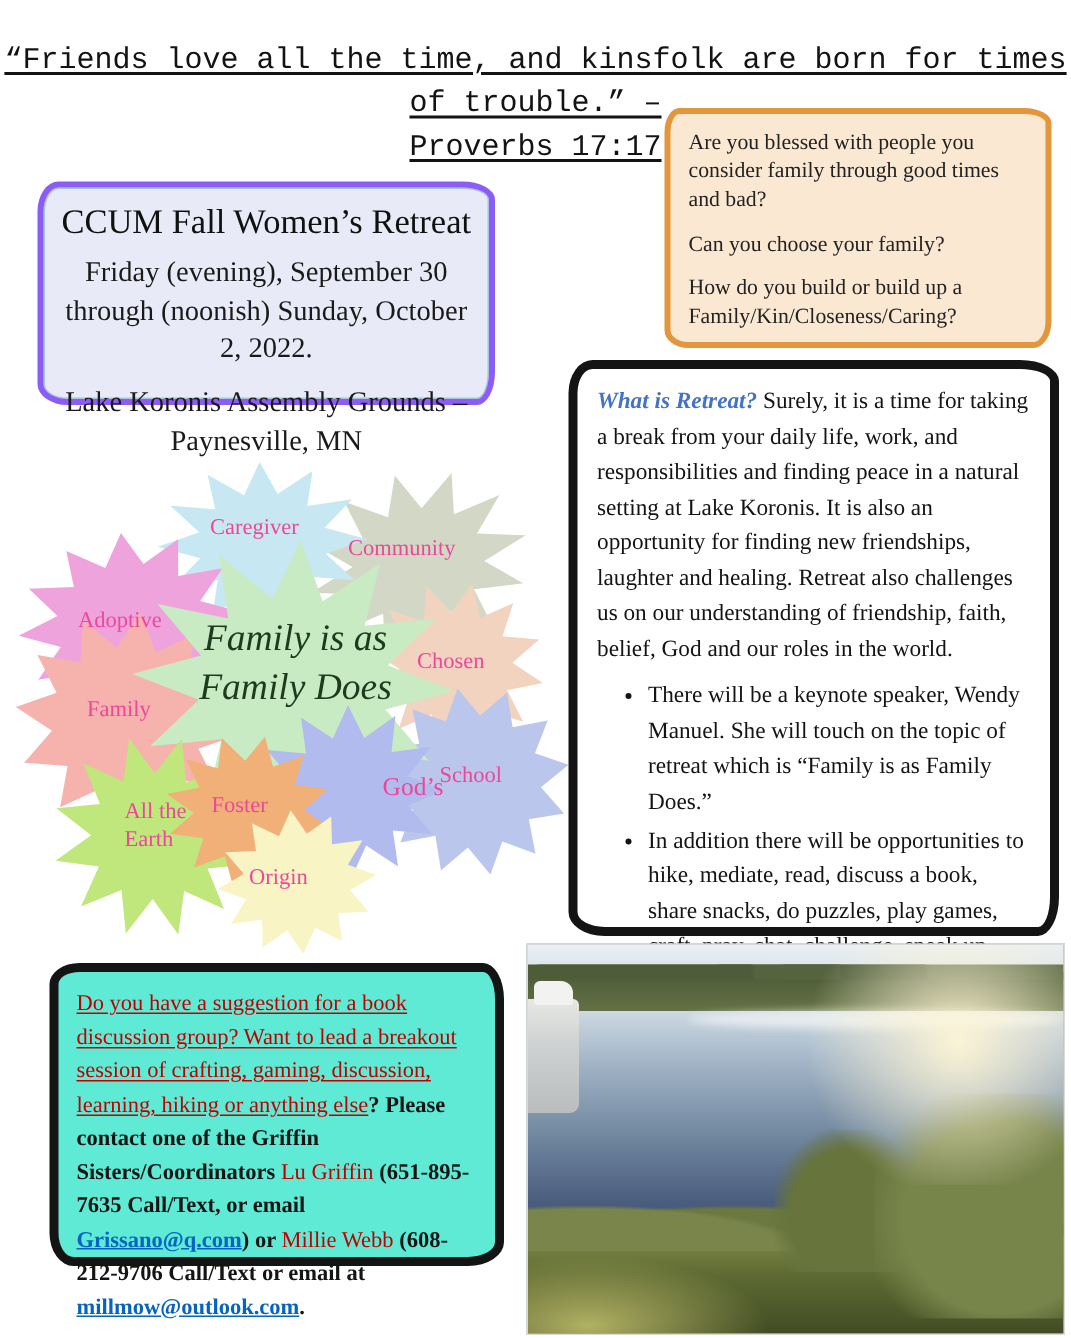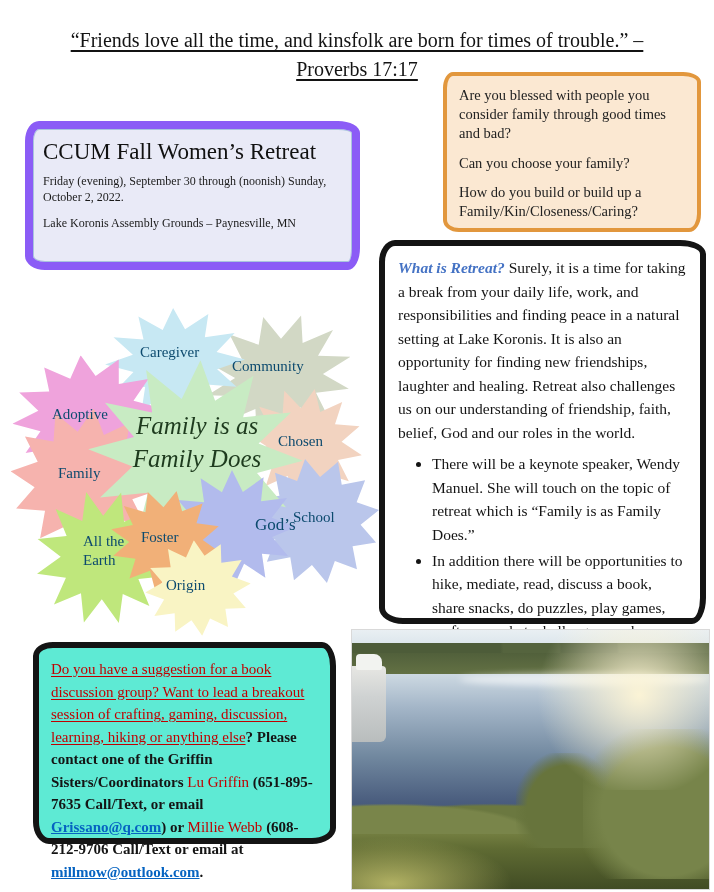--- a/index.html
+++ b/index.html
@@ -4,30 +4,30 @@
 <style>
   html,body{margin:0;padding:0;background:#ffffff;}
   .page{
     position:relative;width:714px;height:892px;background:#ffffff;
     font-family:"Liberation Serif", serif;color:#1a1a1a;overflow:hidden;
   }
 
   
   .quote{position:absolute;left:0;top:26px;width:100%;text-align:center;
          font-size:20px;line-height:1.45;color:#131313;}
-  .quote div{text-decoration:underline;text-underline-offset:3px;}
+  .quote div{text-decoration:underline;text-underline-offset:3px;font-family:Liberation Mono, monospace;}
 
   
-  .event-box{position:absolute;left:25px;top:121px;width:335px;height:149px;
-    background:#e9eaf7;border:8px solid #8b5cf6;
+  .event-box{position:absolute;left:25px;top:121px;width:305px;height:149px;
+    background:#e9eaf7;border:4px solid #8b5cf6;
     border-radius:14px 22px 12px 20px / 20px 12px 22px 14px;
     box-shadow:0 0 0 1px #a9c4dd inset;
-    text-align:left;box-sizing:border-box;padding:8px 10px;}
+    text-align:center;box-sizing:border-box;padding:8px 10px;}
   .event-title{font-size:23px;margin:2px 0 8px 0;color:#111;}
-  .event-line{font-size:12px;line-height:1.35;margin:0 0 10px 0;}
+  .event-line{font-size:19px;line-height:1.35;margin:0 0 10px 0;}
 
   
   .questions-box{position:absolute;left:443px;top:72px;width:258px;height:160px;
     background:#fbe8d2;border:4px solid #e2973d;
     border-radius:10px 18px 12px 16px / 16px 10px 18px 12px;
     box-sizing:border-box;padding:10px 12px;font-size:14.5px;line-height:1.3;color:#222;}
   .questions-box p{margin:0 0 11px 0;}
 
   
   .retreat-box{position:absolute;left:379px;top:240px;width:327px;height:384px;
@@ -35,21 +35,21 @@
     border-radius:16px 26px 14px 24px / 22px 14px 26px 16px;
     box-sizing:border-box;padding:10px 13px 8px 13px;
     font-size:15.5px;line-height:1.52;color:#141414;}
   .retreat-box p{margin:0;}
   .retreat-box ul{margin:8px 0 0 0;padding-left:34px;}
   .retreat-box li{margin:0 0 2px 0;}
 
   
   .cluster{position:absolute;left:0;top:300px;width:390px;height:350px;}
   .star{position:absolute;}
-  .star-label{position:absolute;z-index:10;font-size:15px;color:#0c4a6e;white-space:nowrap;}
+  .star-label{position:absolute;z-index:10;font-size:15px;color:#ec4899;white-space:nowrap;}
   .label-all-earth{white-space:normal;width:48px;line-height:1.25;}
   .label-gods{font-size:17px;margin-left:44px;}
   .center-label{position:absolute;z-index:10;left:118px;top:110px;width:158px;
     text-align:center;font-style:italic;font-size:25px;line-height:1.3;color:#1e3b1e;white-space:normal;}
   .s-caregiver{left:105px;top:8px;width:140px;height:108px;z-index:2;}
   .s-community{left:205px;top:15px;width:148px;height:122px;z-index:1;}
   .s-adoptive{left:12px;top:55px;width:150px;height:122px;z-index:3;}
   .s-chosen{left:245px;top:88px;width:118px;height:112px;z-index:2;}
   .s-church{left:10px;top:108px;width:150px;height:145px;z-index:4;}
   .s-center{left:88px;top:60px;width:215px;height:190px;z-index:5;}

